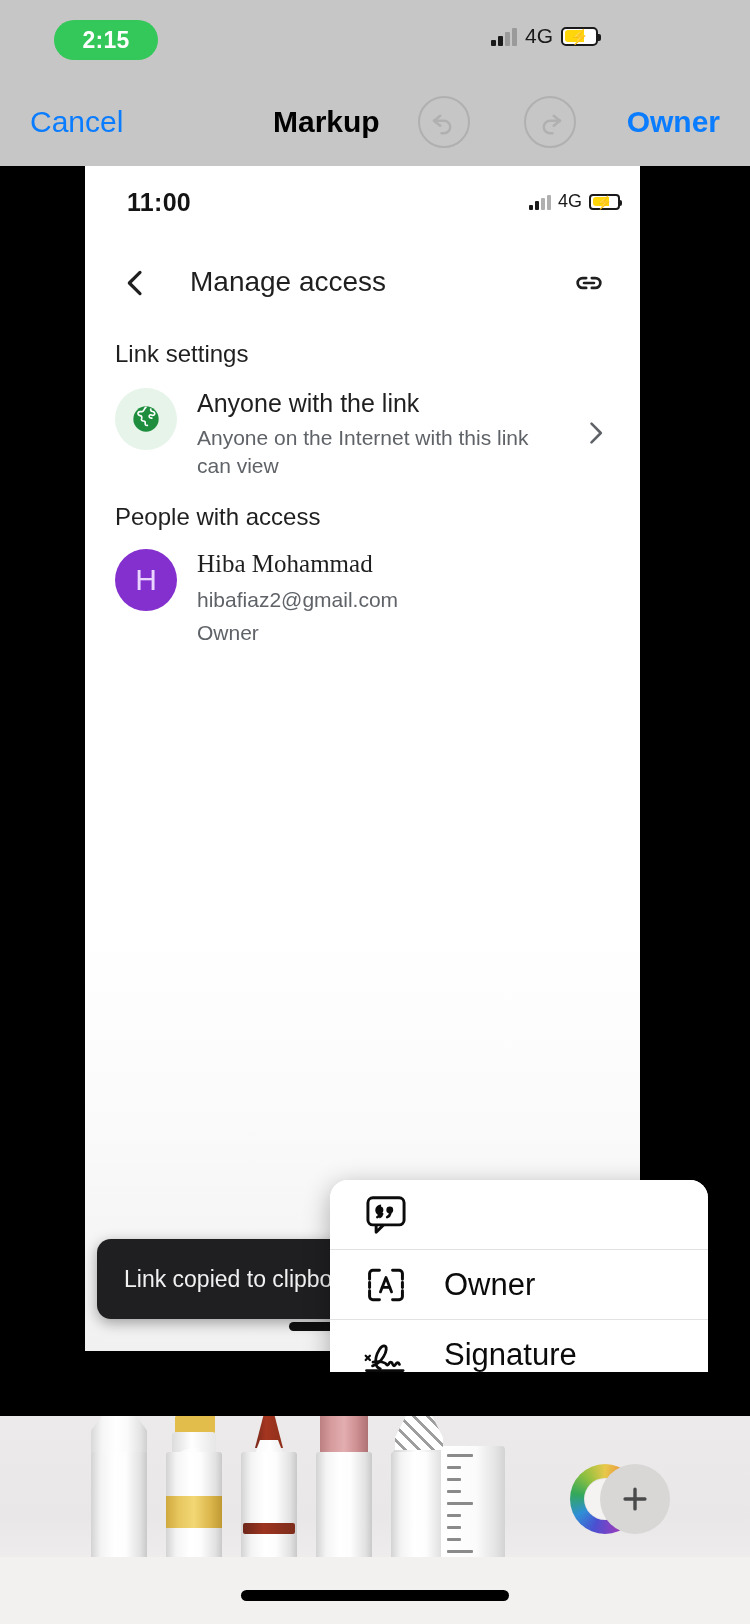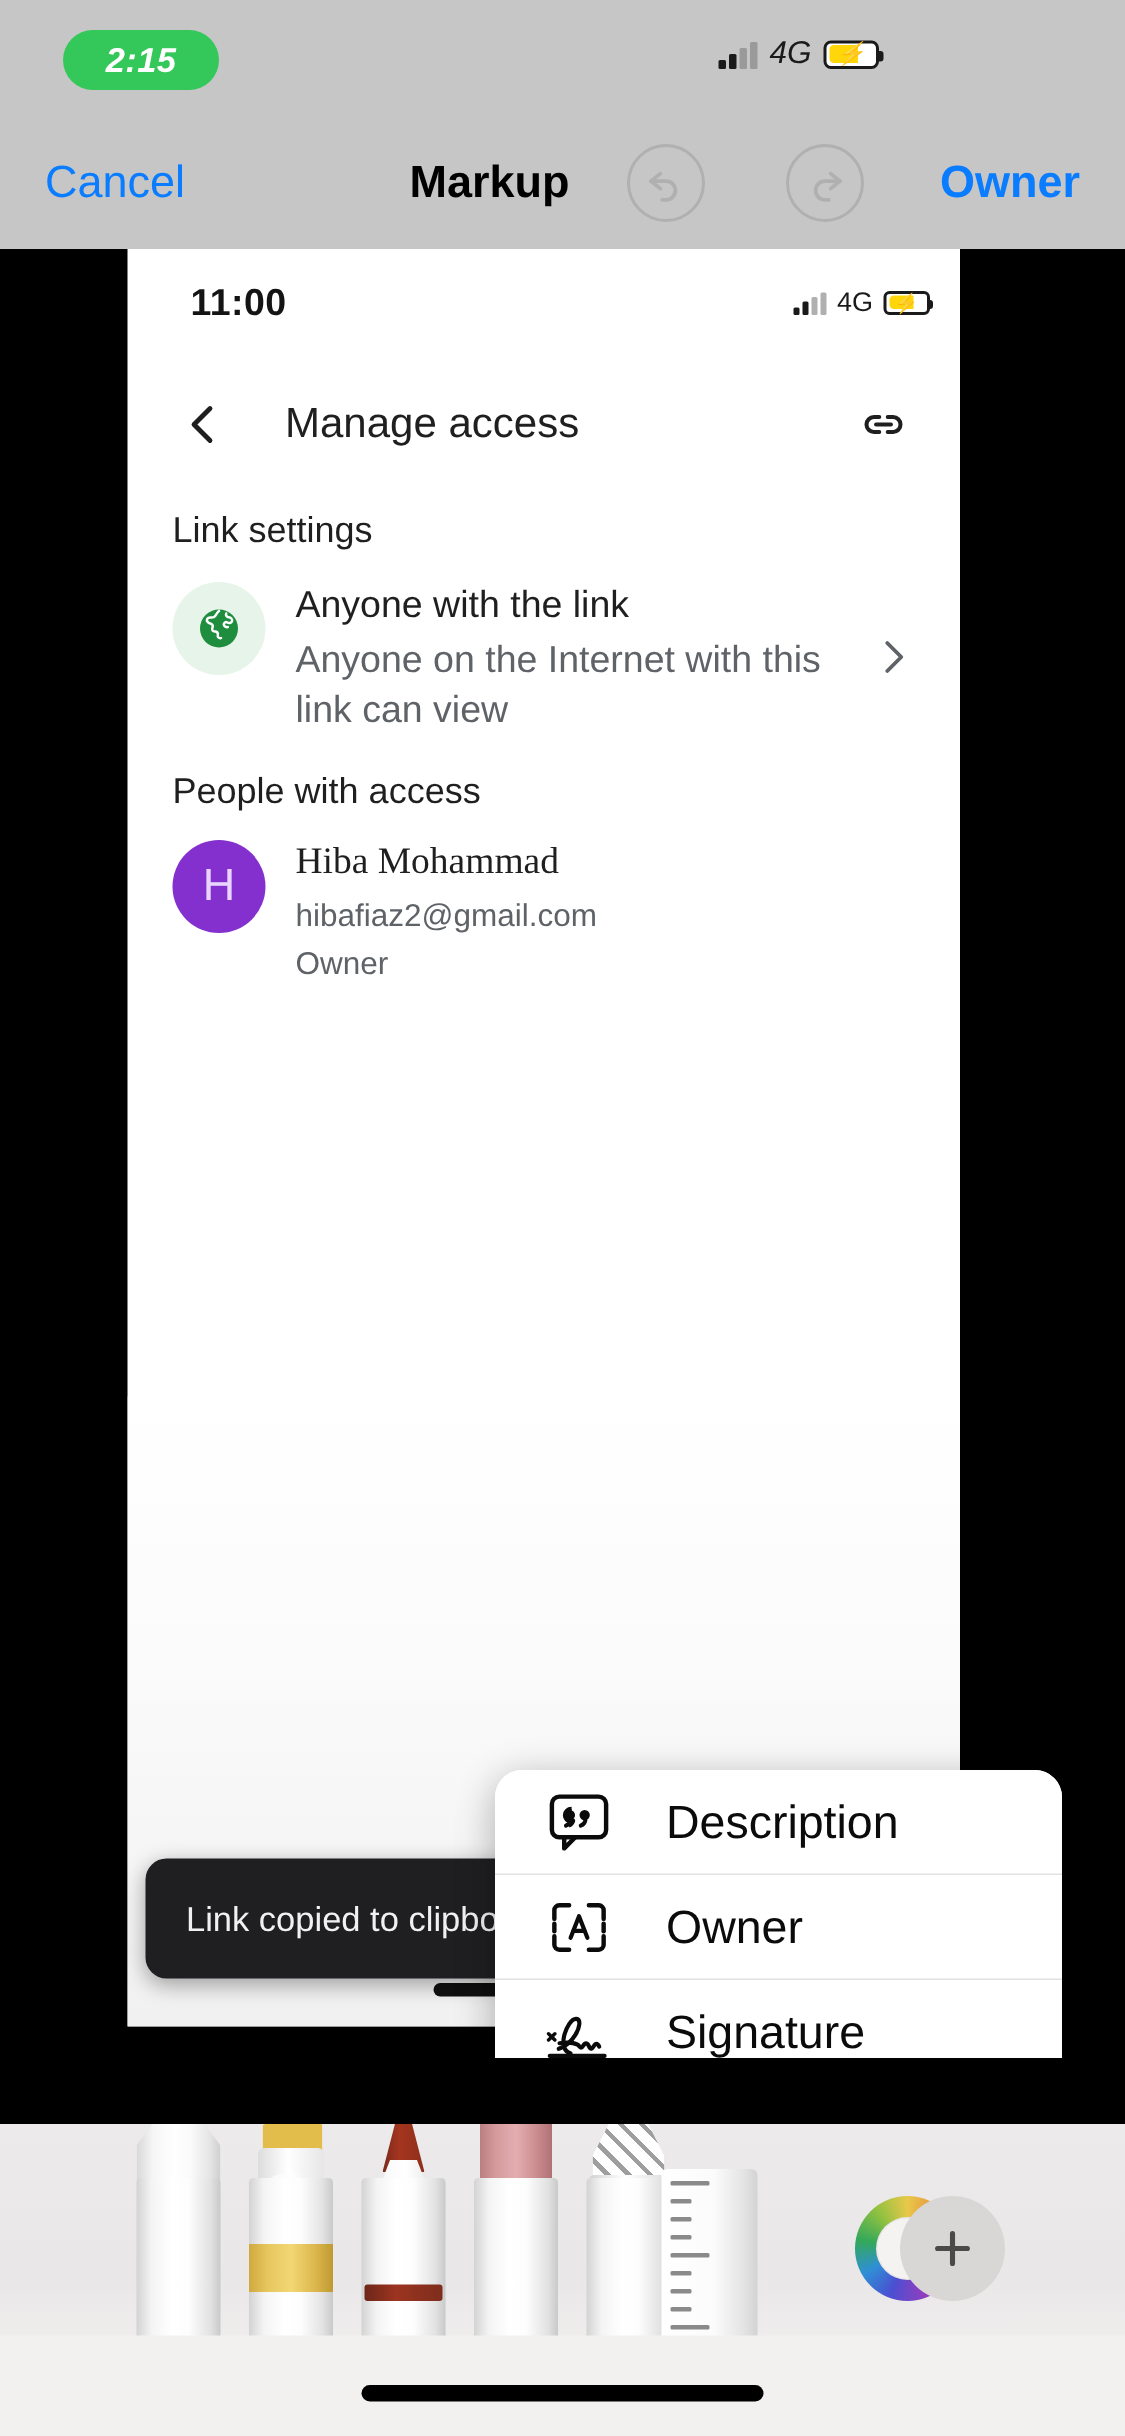--- a/index.html
+++ b/index.html
@@ -9,21 +9,21 @@
     background:#000;
     position:relative;
   }
 
   
   #markup-chrome{
     position:absolute; left:0; top:0; width:750px; height:166px;
     background:#c6c6c6;
   }
   #outer-statusbar{
-    position:absolute; left:0; top:0; width:608px; height:78px;font-style:italic;
+    position:absolute; left:12px; top:0; width:608px; height:78px;
   }
   #recording-pill{
     position:absolute; left:42px; top:20px;
     width:104px; height:40px; border-radius:20px;
     background:#34c759;
     display:flex; align-items:center; justify-content:center;
     color:#fff; font-size:23px; font-weight:600; letter-spacing:.2px;
   }
   #outer-status-right{
     position:absolute; right:22px; top:24px;
@@ -132,21 +132,21 @@
     position:relative; display:flex; align-items:flex-start;
     padding:18px 30px 14px 30px;
   }
   #globe-wrap{
     flex:0 0 auto; width:62px; height:62px; border-radius:31px;
     background:#e6f4ea; display:flex; align-items:center; justify-content:center;
     margin-top:2px;
   }
   #link-text{ margin-left:20px; flex:1; padding-top:2px; }
   #link-title{ font-size:25px; color:#1f1f1f; line-height:1.2; }
-  #link-sub{ font-size:25px; color:#5f6368; line-height:1.32; margin-top:6px; max-width:360px; }
+  #link-sub{ font-size:21px; color:#5f6368; line-height:1.32; margin-top:6px; max-width:360px; }
   #link-chevron{
     flex:0 0 auto; align-self:center; width:30px; height:30px;
     display:flex; align-items:center; justify-content:center;
   }
 
   #people-label{ margin-top:10px; }
 
   #person-row{
     display:flex; align-items:flex-start; padding:18px 30px 0 30px;
   }
@@ -470,21 +470,20 @@
           <svg viewBox="0 0 28 28" width="46" height="46" fill="none" stroke="#0b0b0b" stroke-width="1.8" stroke-linejoin="round">
             <rect x="3" y="3.5" width="22" height="16.5" rx="3"></rect>
             <path d="M8 20v4.5L12.5 20"></path>
             <path d="M11 8.5c-1.6 0-2.7 1.1-2.7 2.6 0 1.4 1 2.4 2.3 2.4.4 0 .7-.1 1-.2-.2.9-.9 1.6-1.8 2" stroke-width="1.7" fill="#0b0b0b"></path>
             <circle cx="10.3" cy="11" r="2.1" fill="#0b0b0b" stroke="none"></circle>
             <circle cx="16.3" cy="11" r="2.1" fill="#0b0b0b" stroke="none"></circle>
             <path d="M10.6 13.1c-.2 1-.9 1.8-1.9 2.2" stroke="#0b0b0b" stroke-width="1.6" fill="none" stroke-linecap="round"></path>
             <path d="M16.6 13.1c-.2 1-.9 1.8-1.9 2.2" stroke="#0b0b0b" stroke-width="1.6" fill="none" stroke-linecap="round"></path>
           </svg>
         </span>
-        <span class="pi-label">Description</span>
       </div>
 
       <div class="popup-item">
         <span class="pi-icon">
           <svg viewBox="0 0 28 28" width="46" height="46" fill="none" stroke="#0b0b0b" stroke-width="1.8" stroke-linecap="round">
             <path d="M4 10.5V7a2 2 0 0 1 2-2h4"></path>
             <path d="M24 10.5V7a2 2 0 0 0-2-2h-4"></path>
             <path d="M4 17.5V21a2 2 0 0 0 2 2h4"></path>
             <path d="M24 17.5V21a2 2 0 0 1-2 2h-4"></path>
             <line x1="4" y1="12.5" x2="4" y2="15.5"></line>

